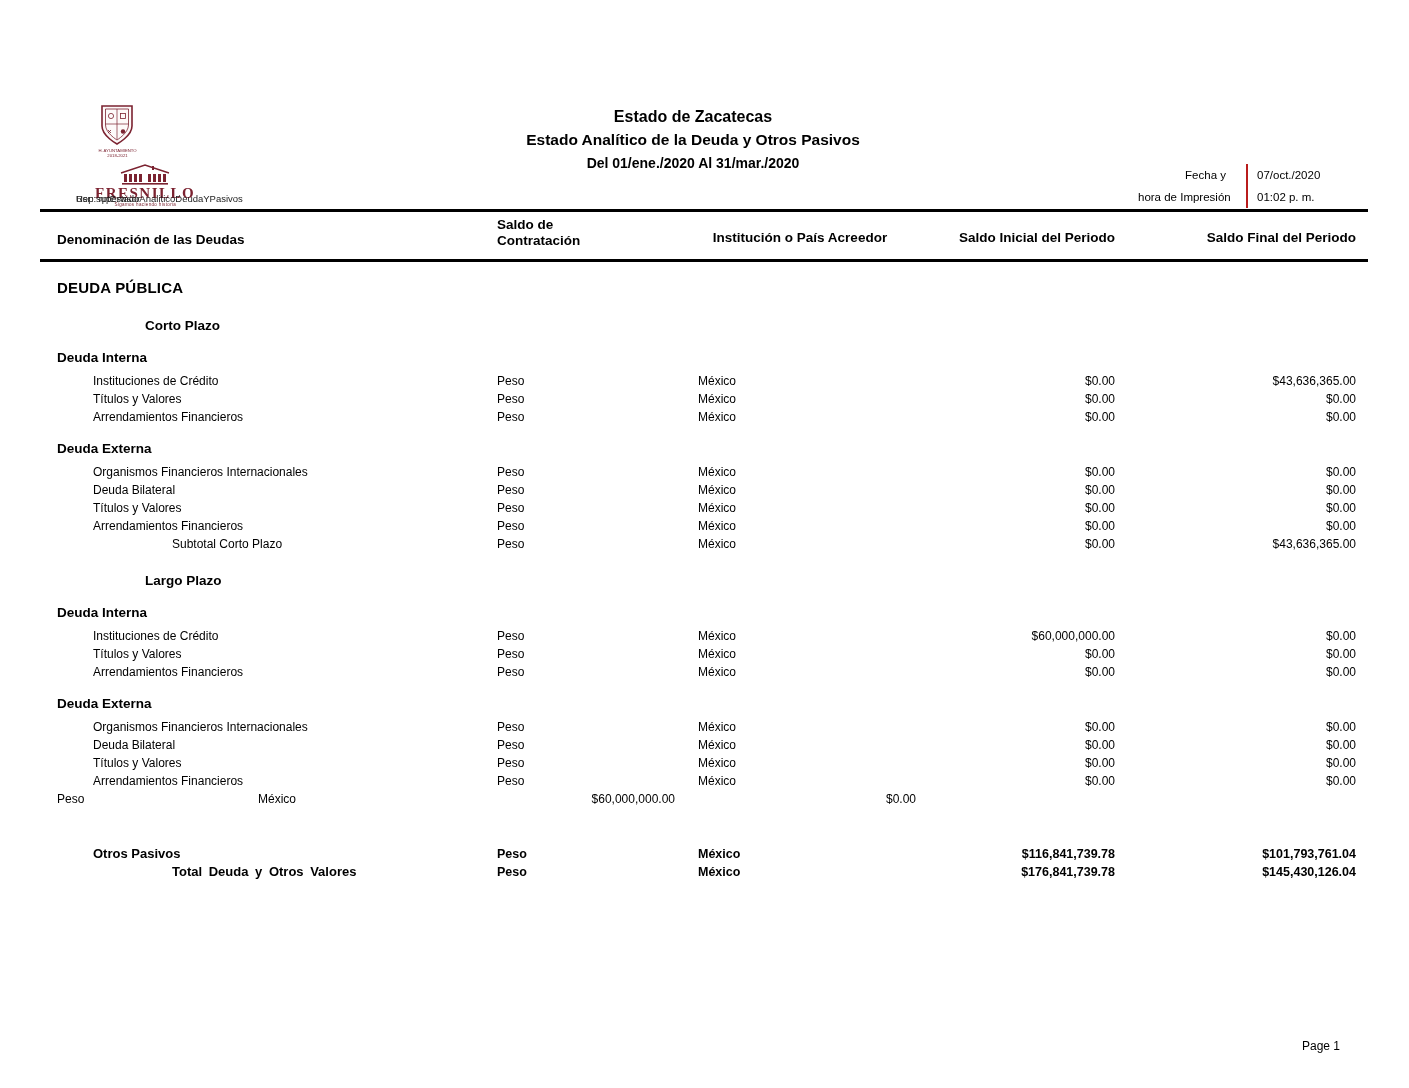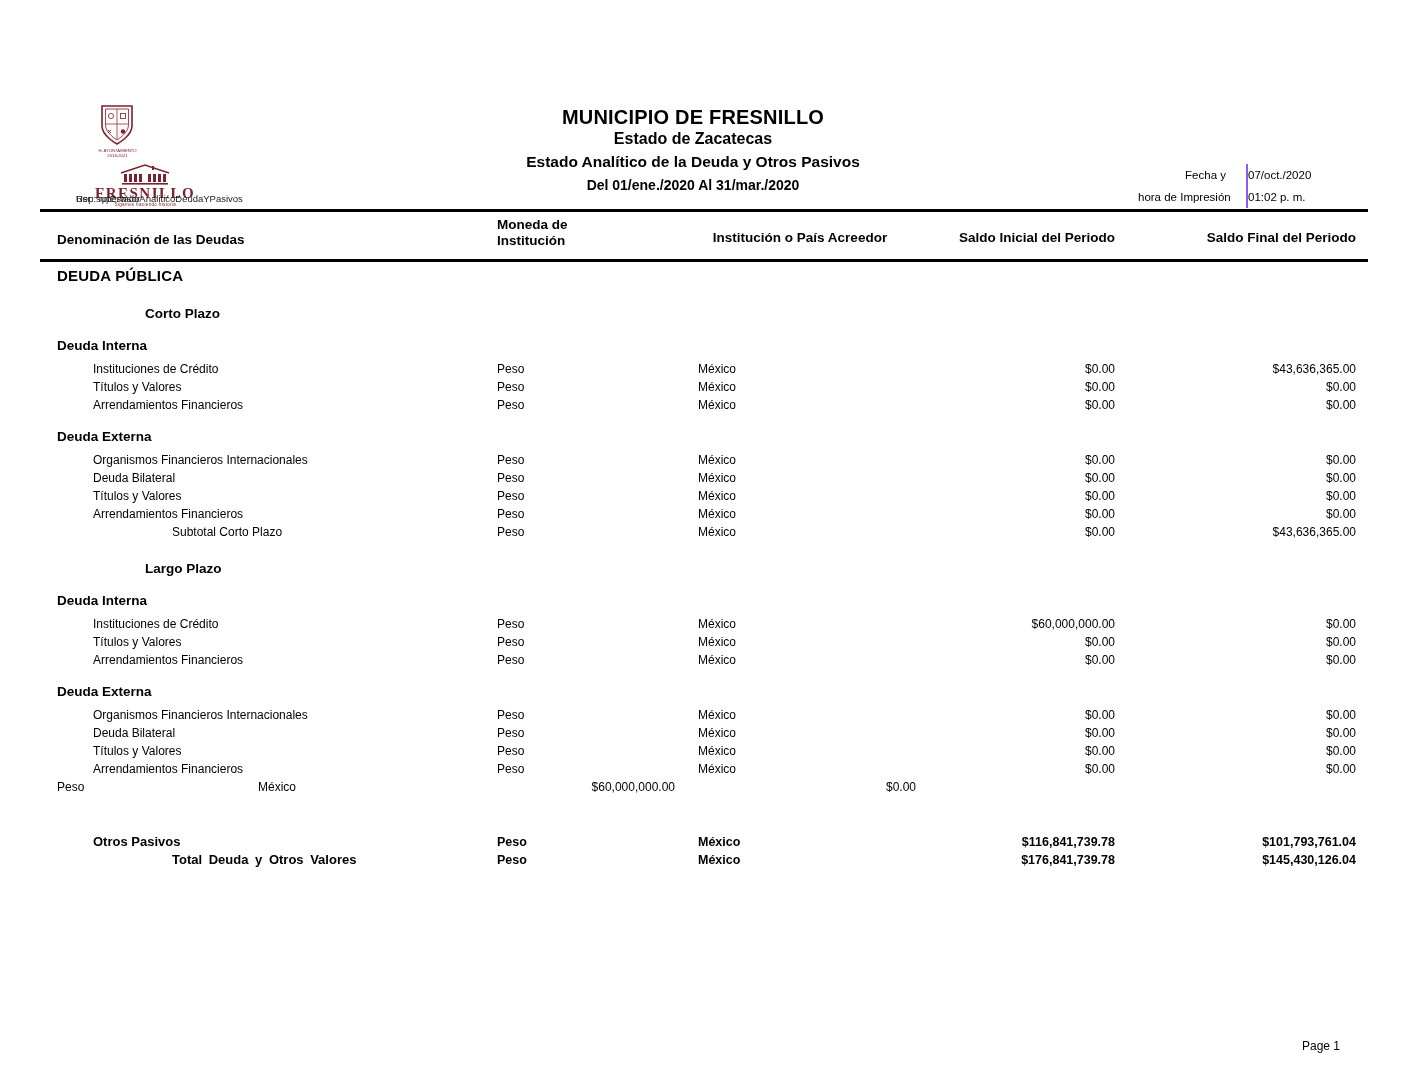--- a/index.html
+++ b/index.html
@@ -26,21 +26,21 @@
   
   .titles { position:absolute; left:0; top:106px; width:1386px; text-align:center; }
   .t1 { font-size:20px; font-weight:700; line-height:22px; letter-spacing:.2px; }
   .t2 { font-size:16px; font-weight:700; line-height:22px; }
   .t3 { font-size:15.5px; font-weight:700; line-height:22px; margin-top:1px; }
   .t4 { font-size:14px; font-weight:700; line-height:22px; margin-top:1px; }
 
   
   .printinfo { position:absolute; top:164px; left:1138px; display:grid; grid-template-columns:108px 88px; font-size:11.5px; }
   .printinfo .lab { text-align:right; padding-right:20px; line-height:22px; white-space:nowrap; }
-  .printinfo .val { border-left:2px solid #8b5cf6; line-height:22px; white-space:nowrap; }
+  .printinfo .val { border-left:2px solid #b91c1c; padding-left:9px; line-height:22px; white-space:nowrap; }
 
   
   .repusr { position:absolute; left:76px; top:193px; font-size:9.5px; color:#222; height:16px; width:320px; }
   .repusr span { position:absolute; left:0; white-space:nowrap; }
   .repusr .rep { top:0; }
   .repusr .usr { top:0; }
 
   
   .rule { position:absolute; left:40px; width:1328px; height:3px; background:#000; }
   .rule-top { top:209px; }
@@ -56,21 +56,21 @@
 
   
   .tbody { position:absolute; left:40px; top:262px; width:1328px; }
   .trow { display:flex; height:18px; line-height:18px; font-size:12px; }
   .c-label    { width:440px; white-space:nowrap; }
   .c-currency { width:170px; padding-left:17px; }
   .c-country  { width:310px; padding-left:48px; }
   .c-initial  { width:155px; text-align:right; }
   .c-final    { width:241px; text-align:right; }
 
-  .section    { margin-top:4px; height:20px; line-height:20px; }
+  .section    { margin-top:16px; height:20px; line-height:20px; }
   .section .c-label    { font-size:15px; font-weight:700; padding-left:17px; letter-spacing:.2px; }
   .subsection { margin-top:19px; }
   .subsection .c-label { font-size:13.5px; font-weight:700; padding-left:105px; }
   .group      { margin-top:14px; margin-bottom:5px; }
   .group .c-label      { font-size:13.5px; font-weight:700; padding-left:17px; }
   .item .c-label       { padding-left:53px; }
   .subtotal .c-label   { padding-left:132px; }
 
   .totals     { margin-top:37px; }
   .totals > div, .grandtotal > div { font-weight:700; font-size:12.5px; }
@@ -116,21 +116,20 @@
         <rect x="42" y="11" width="3" height="8" fill="#7b2230"></rect>
         <rect x="47" y="11" width="3" height="8" fill="#7b2230"></rect>
         <rect x="6" y="20" width="46" height="1.6" fill="#7b2230"></rect>
       </svg>
       <div class="logo-word">FRESNILLO</div>
       <div class="logo-tag">Sigamos haciendo historia</div>
     </div>
   </div>
 
   <div class="titles">
-    <div class="t1">MUNICIPIO DE FRESNILLO</div>
     <div class="t2">Estado de Zacatecas</div>
     <div class="t3">Estado Analítico de la Deuda y Otros Pasivos</div>
     <div class="t4">Del 01/ene./2020 Al 31/mar./2020</div>
   </div>
 
   <div class="printinfo">
     <div class="lab">Fecha y</div>
     <div class="val">07/oct./2020</div>
     <div class="lab">hora de Impresión</div>
     <div class="val">01:02 p. m.</div>
@@ -138,21 +137,21 @@
 
   <div class="repusr">
     <span class="rep">Rep: rptEstadoAnaliticoDeudaYPasivos</span>
     <span class="usr">Usr: supervisor</span>
   </div>
 
   <div class="rule rule-top"></div>
   <div class="rule rule-mid"></div>
 
   <div class="colhead h1">Denominación de las Deudas</div>
-  <div class="colhead h2">Moneda de Institución</div>
+  <div class="colhead h2">Saldo de Contratación</div>
   <div class="colhead h3">Institución o País Acreedor</div>
   <div class="colhead h4">Saldo Inicial del Periodo</div>
   <div class="colhead h5">Saldo Final del Periodo</div>
 
   <div class="tbody">
       <div class="trow section">
         <div class="c-label">DEUDA PÚBLICA</div>
         <div class="c-currency"></div>
         <div class="c-country"></div>
         <div class="c-initial"></div>

